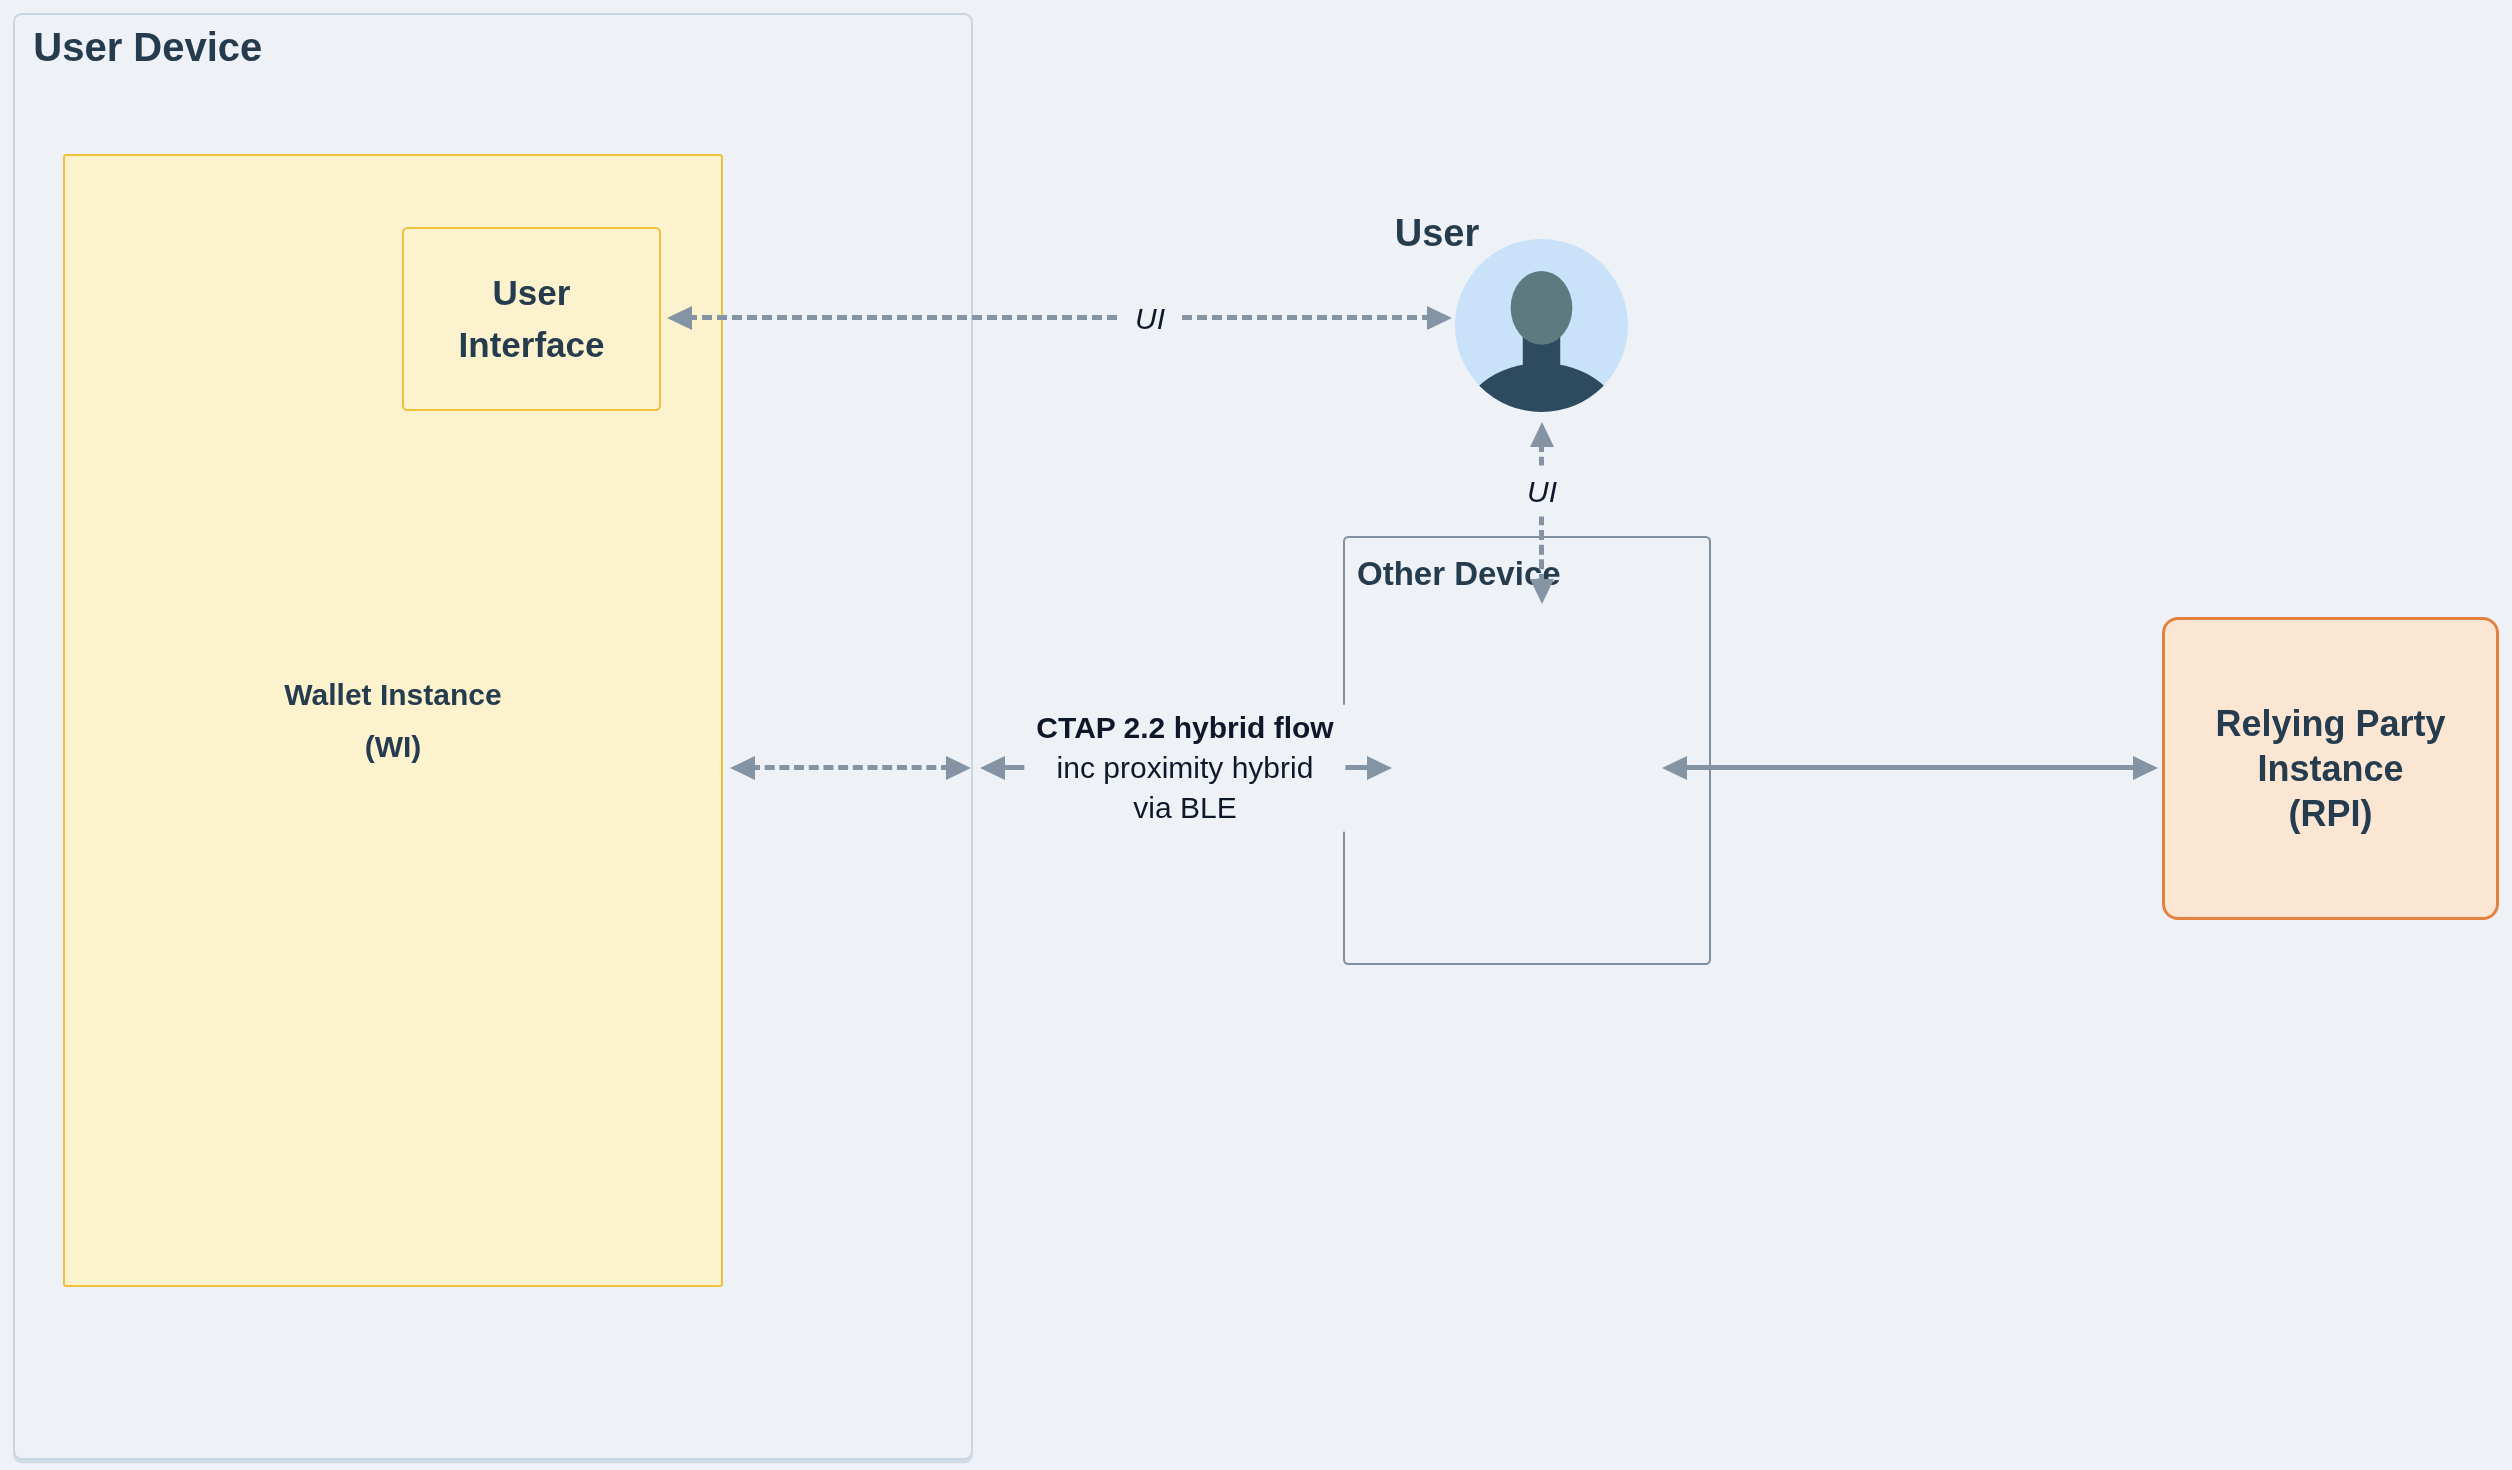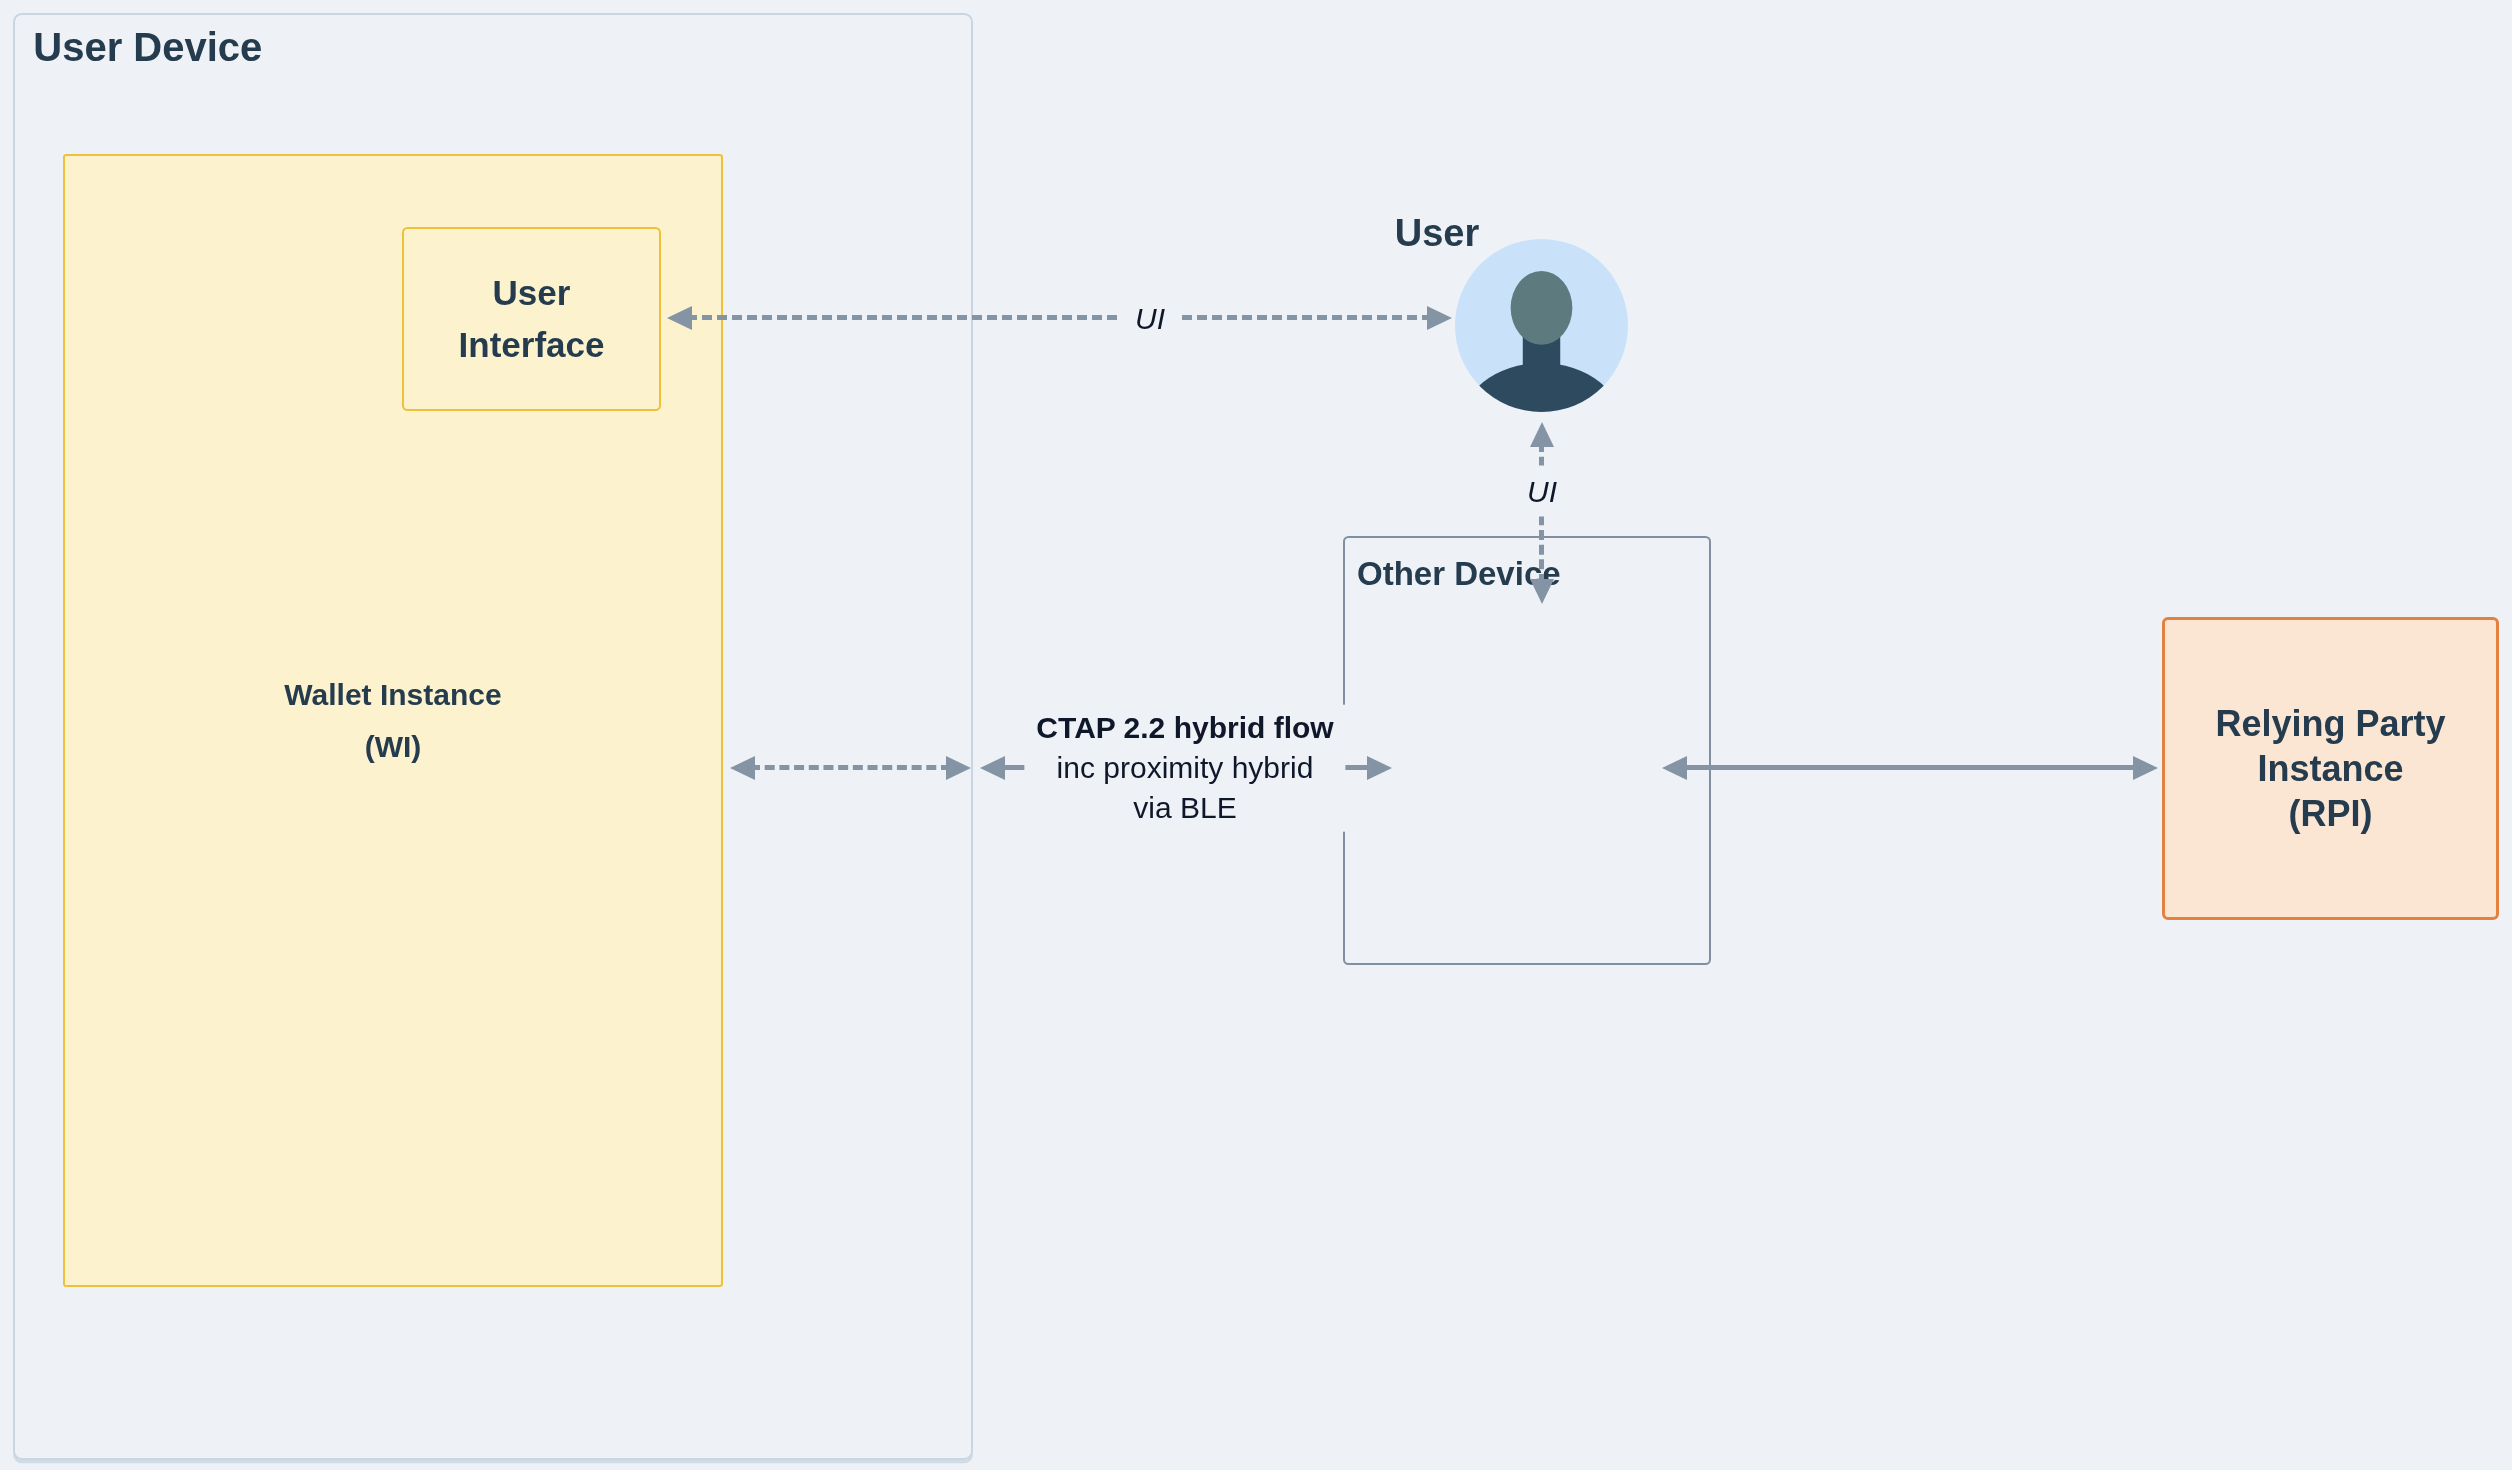--- a/index.html
+++ b/index.html
@@ -45,21 +45,21 @@
 
   .web-browser{
     left:1395px;top:611px;width:263px;height:301px;
     background:#fbe5d3;border:3.8px solid #e2823e;border-radius:5.5px;
     display:flex;align-items:center;justify-content:center;text-align:center;
   }
   .web-browser .ln{font-size:33px;font-weight:700;}
 
   .rpi{
     left:2162px;top:617px;width:337px;height:303px;
-    background:#fbe5d3;border:3.3px solid #e2823e;border-radius:6px;
+    background:#fbe5d3;border:3.3px solid #e2823e;border-radius:16px;
     display:flex;flex-direction:column;align-items:center;justify-content:center;
     text-align:center;
   }
   .rpi .ln{font-size:36px;font-weight:700;line-height:45px;}
 
   .user-label{
     left:1437px;top:233px;transform:translate(-50%,-50%);
     font-size:38px;font-weight:700;white-space:nowrap;
   }
   .avatar{left:1455px;top:239px;width:173px;height:173px;}

